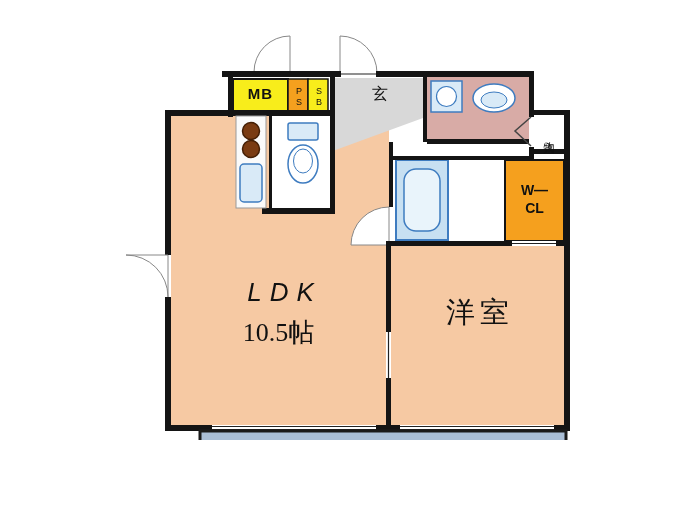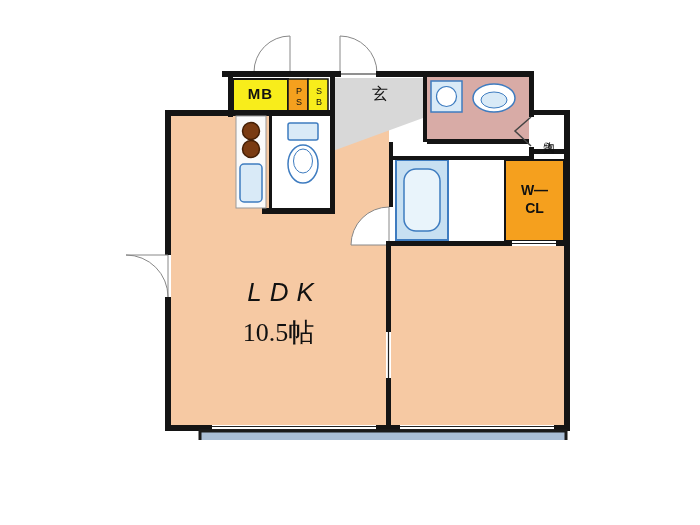--- a/index.html
+++ b/index.html
@@ -123,14 +123,15 @@
   <div class="lbl gen-lbl">玄</div>
   <div class="lbl mono-lbl vtext">物入</div>
 
   <div class="lbl wcl-lbl">
     <span>W―</span>
     <span>CL</span>
   </div>
 
   <div class="lbl ldk-lbl">LDK</div>
   <div class="lbl ldk-size">10.5帖</div>
+  <div class="lbl yo-lbl">洋室</div>
 
 </div>
 
 </body></html>

